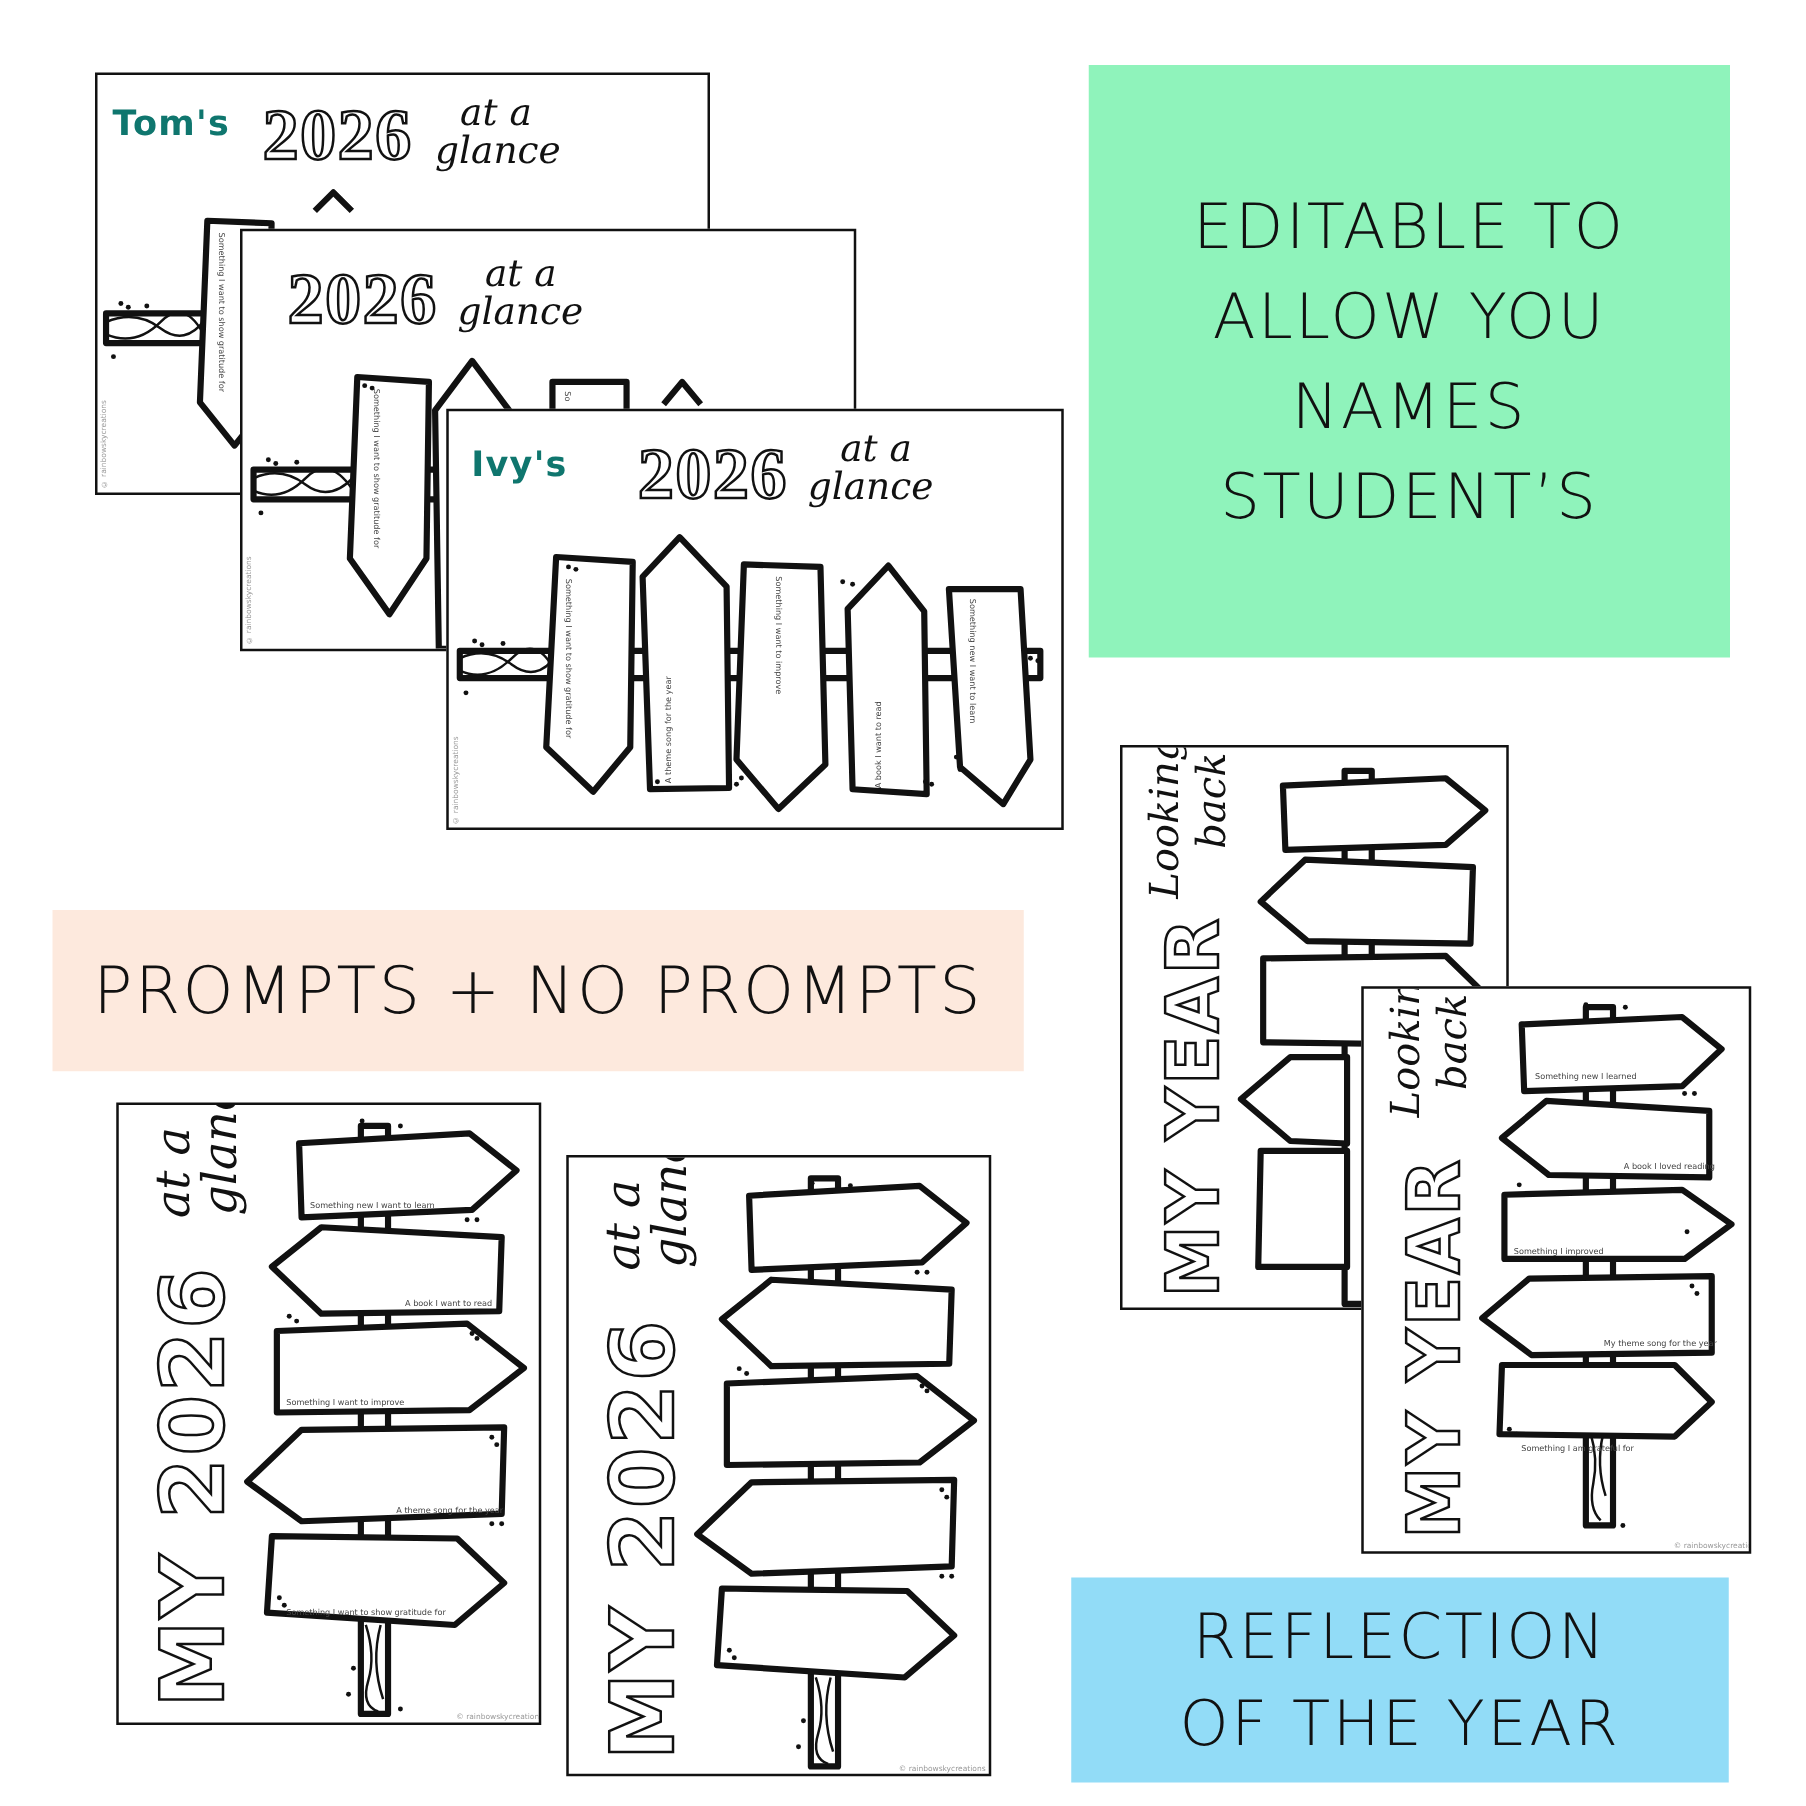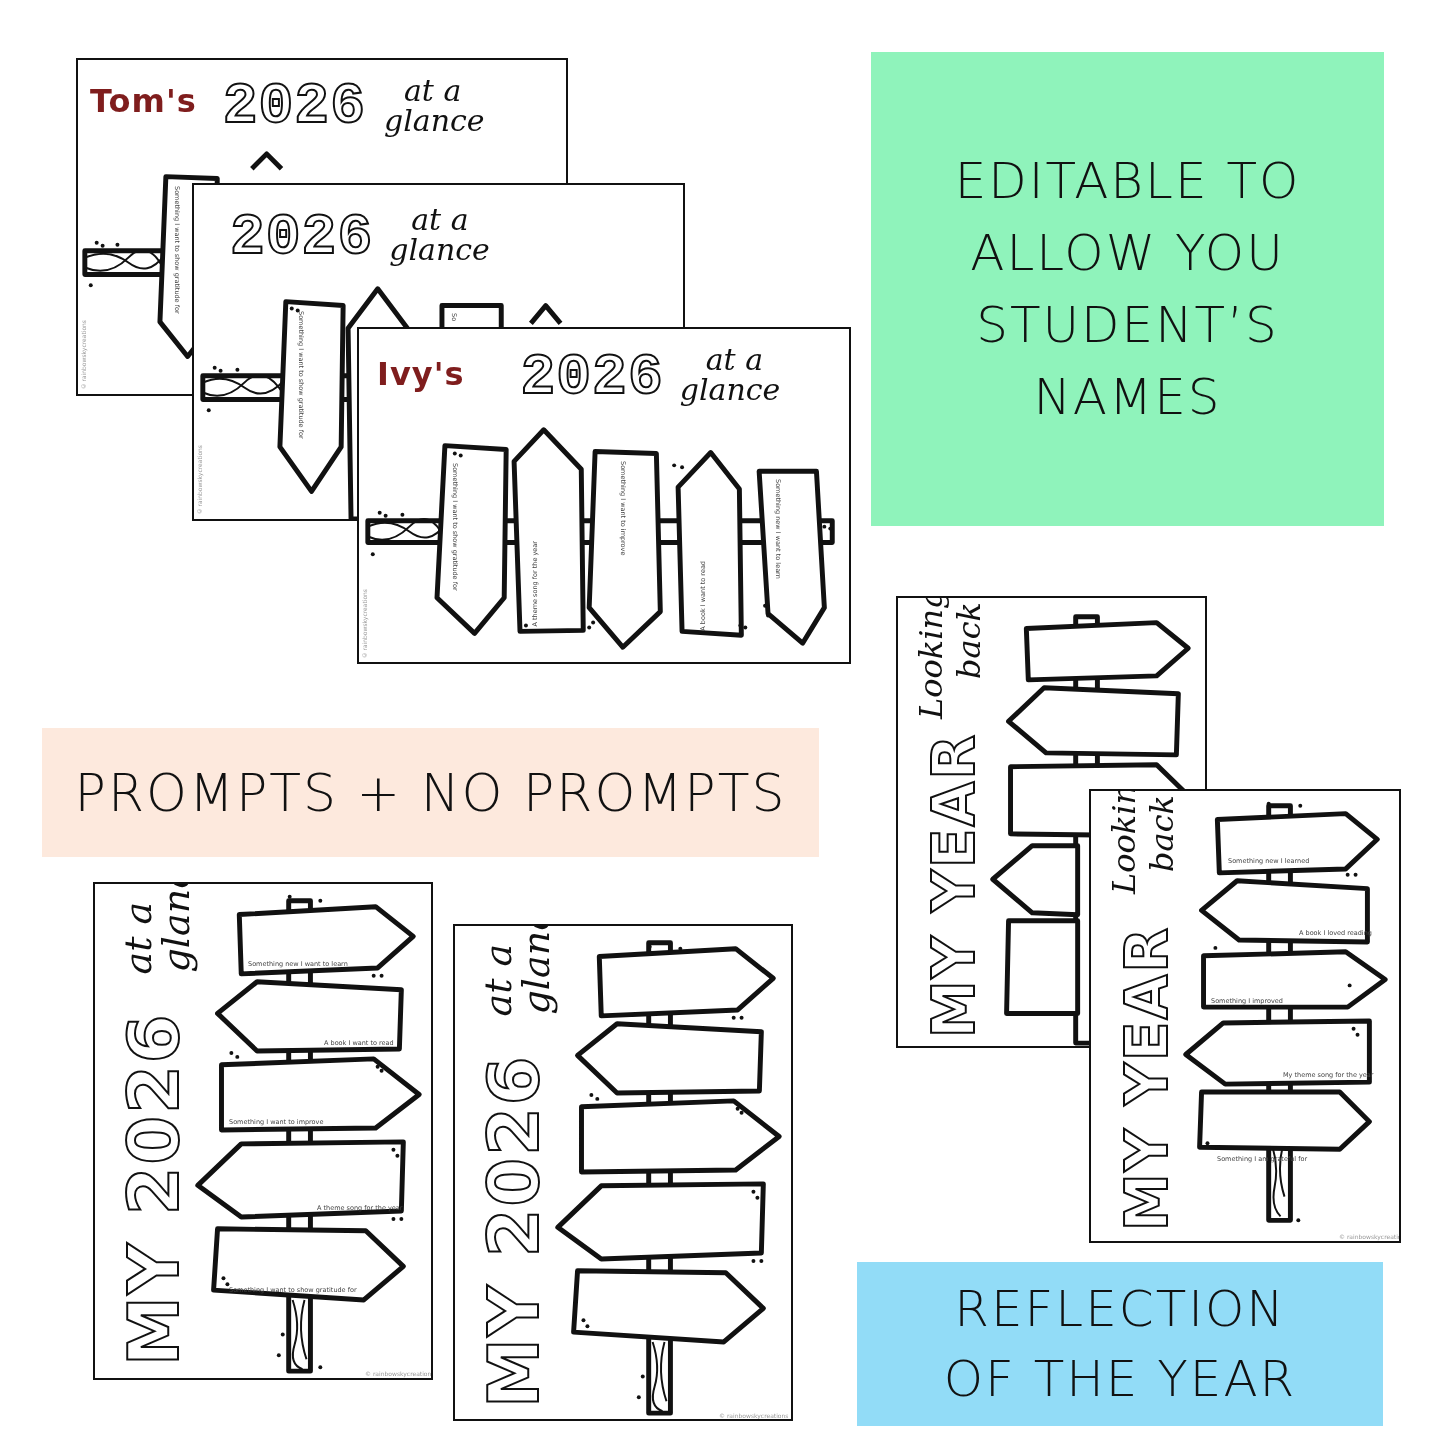--- a/index.html
+++ b/index.html
@@ -9,22 +9,22 @@
   .label-box { position: absolute; display: flex; align-items: center; justify-content: center; text-align: center; color: #111; font-family: "DejaVu Sans", sans-serif; font-weight: 300; letter-spacing: 2px; }
   .label-box .line { display: block; }
   .green { left: 871px; top: 52px; width: 513px; height: 474px; background: #8ff3bb; font-size: 50px; line-height: 72px; flex-direction: column; }
   .peach { left: 42px; top: 728px; width: 777px; height: 129px; background: #fde9dd; font-size: 52px; }
   .blue { left: 857px; top: 1262px; width: 526px; height: 164px; background: #92dcf7; font-size: 50px; line-height: 70px; flex-direction: column; }
 
   .sheet { position: absolute; background: #fff; border: 2px solid #111; overflow: hidden; }
   .sheet svg { position: absolute; left: 0; top: 0; width: 100%; height: 100%; }
 
   .land-title { position: absolute; display: flex; align-items: flex-start; }
-  .name { font-family: "DejaVu Sans", sans-serif; font-weight: 900; font-size: 32px; color: #7f1d1d; letter-spacing: 1px; text-align: center; }
-  .year-outline { font-family: Liberation Mono, monospace; font-weight: 700; font-size: 58px; color: #fff; -webkit-text-stroke: 2px #111; letter-spacing: 1px; }
+  .name { font-family: "DejaVu Sans", sans-serif; font-weight: 900; font-size: 28px; color: #0f766e; letter-spacing: 1px; text-align: center; }
+  .year-outline { font-family: Liberation Serif, serif; font-weight: 700; font-size: 58px; color: #fff; -webkit-text-stroke: 2px #111; letter-spacing: 1px; }
   .script { font-family: "DejaVu Serif", serif; font-style: italic; font-size: 30px; line-height: 30px; color: #111; }
 
   .copyright { position: absolute; font-size: 6px; color: #999; white-space: nowrap; }
 
   .prompt { position: absolute; font-size: 6.5px; color: #444; white-space: nowrap; font-family: "DejaVu Sans", sans-serif; }
   .vprompt { position: absolute; font-size: 6.5px; color: #444; white-space: nowrap; writing-mode: vertical-rl; font-family: "DejaVu Sans", sans-serif; }
 
   .vtitle { position: absolute; transform-origin: left top; white-space: nowrap; display: flex; align-items: flex-end; }
   .vtitle .big { font-family: "DejaVu Sans", sans-serif; font-weight: 700; font-size: 70px; color: #fff; -webkit-text-stroke: 2px #111; letter-spacing: 2px; }
   .vtitle .scr { font-family: "DejaVu Serif", serif; font-style: italic; font-size: 38px; line-height: 38px; color: #111; margin-left: 18px; }
@@ -136,22 +136,22 @@
   <span class="vprompt" style="left:172px; top:212px; transform:rotate(180deg);">A theme song for the year</span>
   <span class="vprompt" style="left:260px; top:132px;">Something I want to improve</span>
   <span class="vprompt" style="left:340px; top:232px; transform:rotate(180deg);">A book I want to read</span>
   <span class="vprompt" style="left:415px; top:150px;">Something new I want to learn</span>
   <span class="copyright" style="left:2px; top:260px; writing-mode:vertical-rl; transform:rotate(180deg);">© rainbowskycreations</span>
 </div>
 
 <div class="label-box green">
   <span class="line">EDITABLE TO</span>
   <span class="line">ALLOW YOU</span>
+  <span class="line">NAMES</span>
   <span class="line">STUDENT’S</span>
-  <span class="line">NAMES</span>
 </div>
 
 <div class="label-box peach">
   <span>PROMPTS + NO PROMPTS</span>
 </div>
 
 <div class="sheet" style="left:896px; top:596px; width:311px; height:452px;">
   <svg viewBox="0 0 311 452">
     <g fill="#fff" stroke="#111" stroke-width="5" stroke-linejoin="round">
       <rect x="180" y="18" width="22" height="432"></rect>

